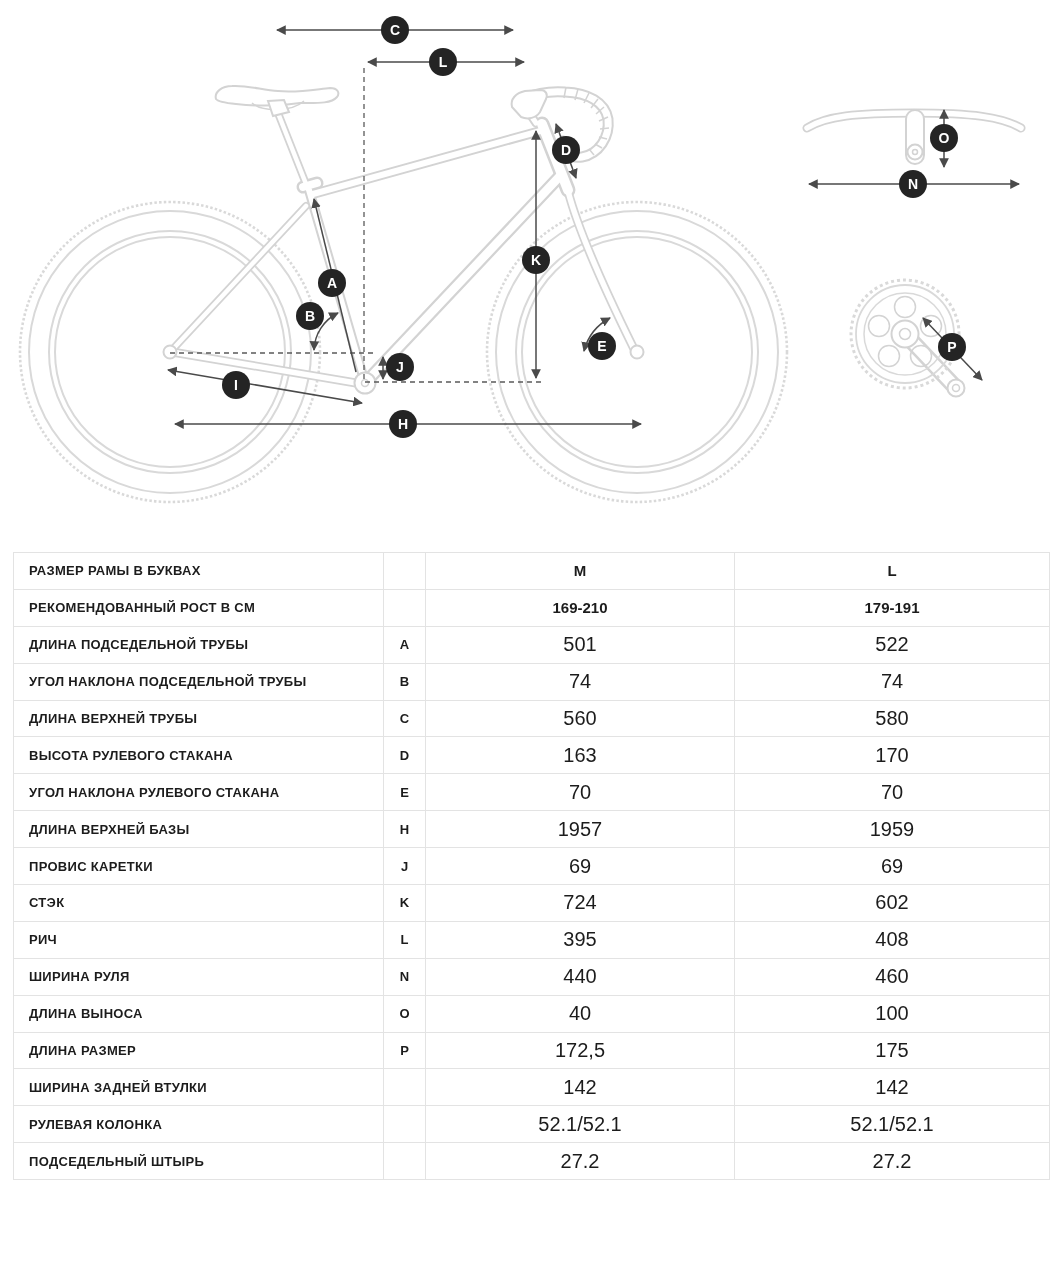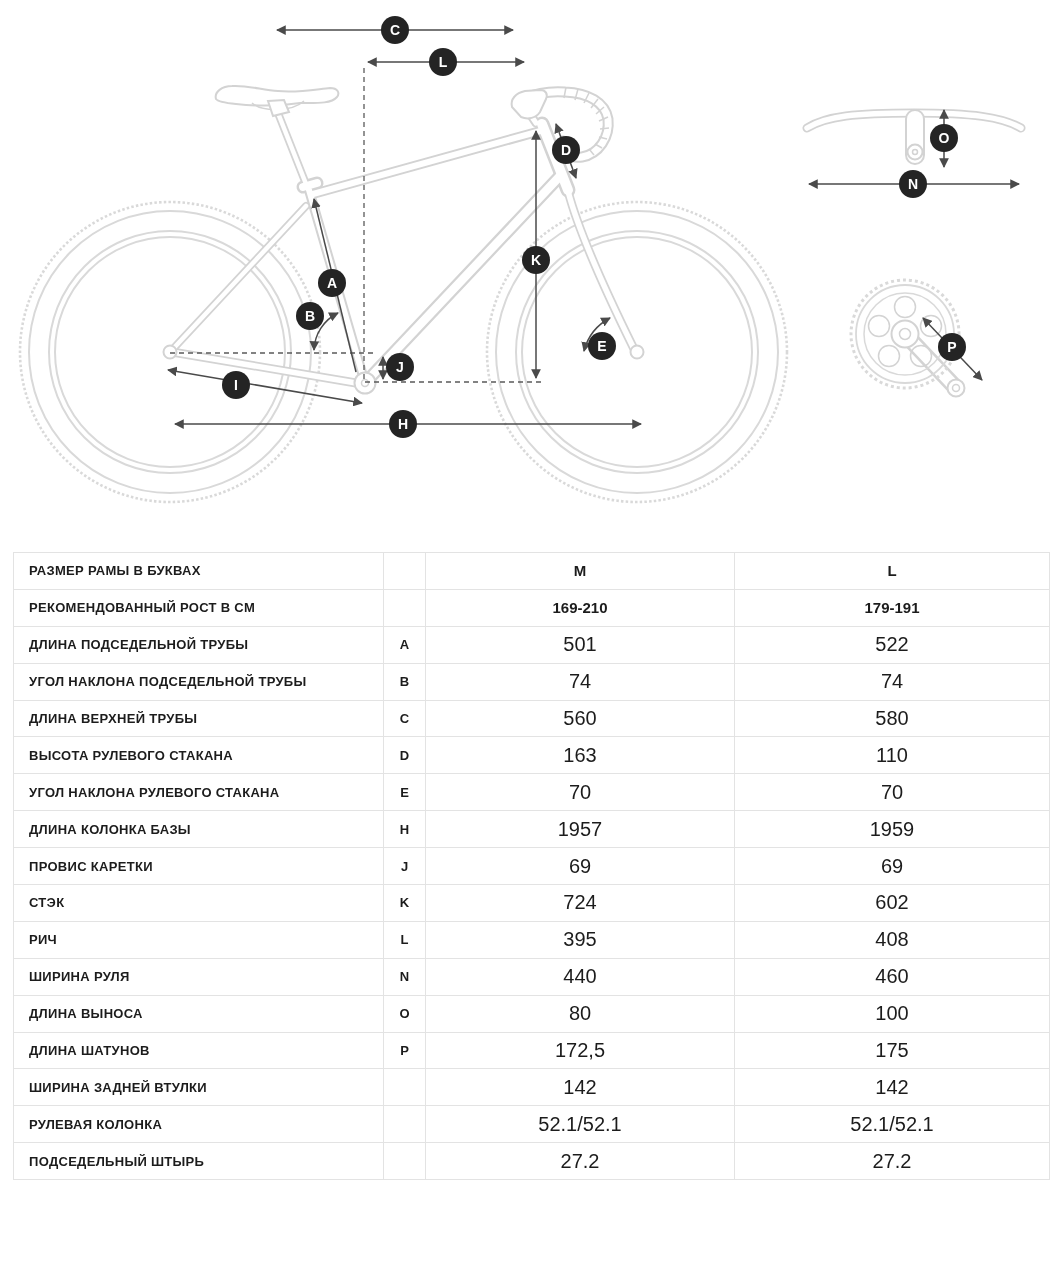--- a/index.html
+++ b/index.html
@@ -243,30 +243,30 @@
         <tr>
           <td class="lbl">ДЛИНА ВЕРХНЕЙ ТРУБЫ</td>
           <td class="ltr">C</td>
           <td class="val">560</td>
           <td class="val">580</td>
         </tr>
         <tr>
           <td class="lbl">ВЫСОТА РУЛЕВОГО СТАКАНА</td>
           <td class="ltr">D</td>
           <td class="val">163</td>
-          <td class="val">110</td>
+          <td class="val">170</td>
         </tr>
         <tr>
           <td class="lbl">УГОЛ НАКЛОНА РУЛЕВОГО СТАКАНА</td>
           <td class="ltr">E</td>
           <td class="val">70</td>
           <td class="val">70</td>
         </tr>
         <tr>
-          <td class="lbl">ДЛИНА КОЛОНКА БАЗЫ</td>
+          <td class="lbl">ДЛИНА ВЕРХНЕЙ БАЗЫ</td>
           <td class="ltr">H</td>
           <td class="val">1957</td>
           <td class="val">1959</td>
         </tr>
         <tr>
           <td class="lbl">ПРОВИС КАРЕТКИ</td>
           <td class="ltr">J</td>
           <td class="val">69</td>
           <td class="val">69</td>
         </tr>
@@ -284,25 +284,25 @@
         </tr>
         <tr>
           <td class="lbl">ШИРИНА РУЛЯ</td>
           <td class="ltr">N</td>
           <td class="val">440</td>
           <td class="val">460</td>
         </tr>
         <tr>
           <td class="lbl">ДЛИНА ВЫНОСА</td>
           <td class="ltr">O</td>
-          <td class="val">80</td>
+          <td class="val">40</td>
           <td class="val">100</td>
         </tr>
         <tr>
-          <td class="lbl">ДЛИНА ШАТУНОВ</td>
+          <td class="lbl">ДЛИНА РАЗМЕР</td>
           <td class="ltr">P</td>
           <td class="val">172,5</td>
           <td class="val">175</td>
         </tr>
         <tr>
           <td class="lbl">ШИРИНА ЗАДНЕЙ ВТУЛКИ</td>
           <td class="ltr"></td>
           <td class="val">142</td>
           <td class="val">142</td>
         </tr>

